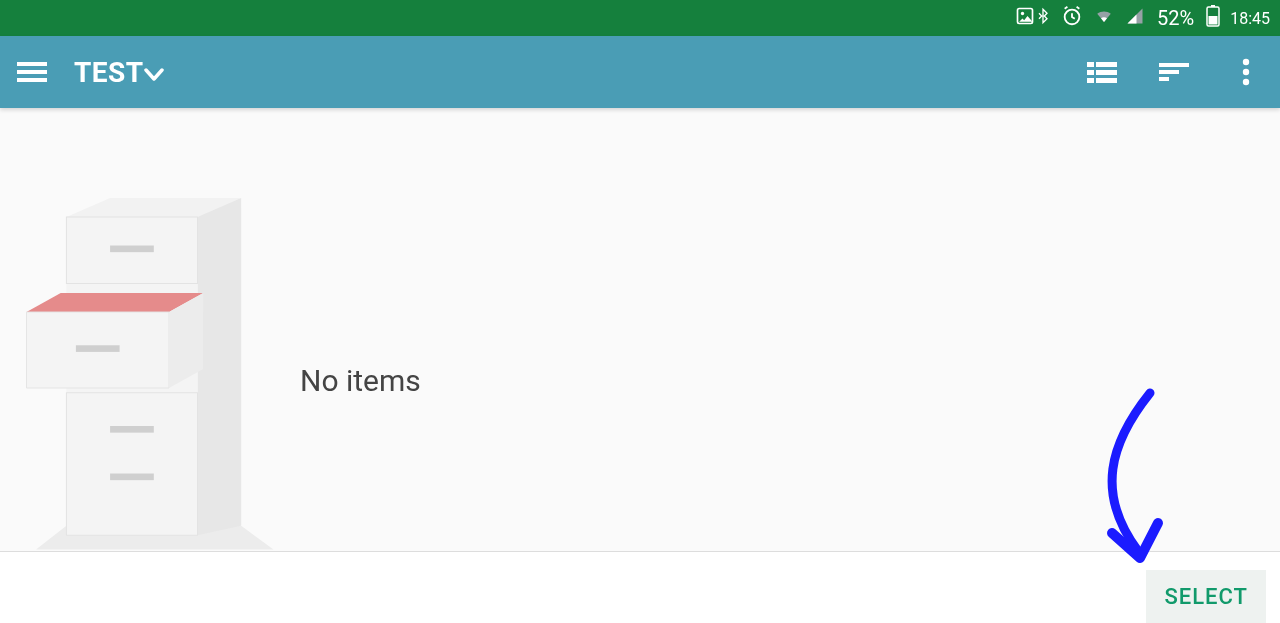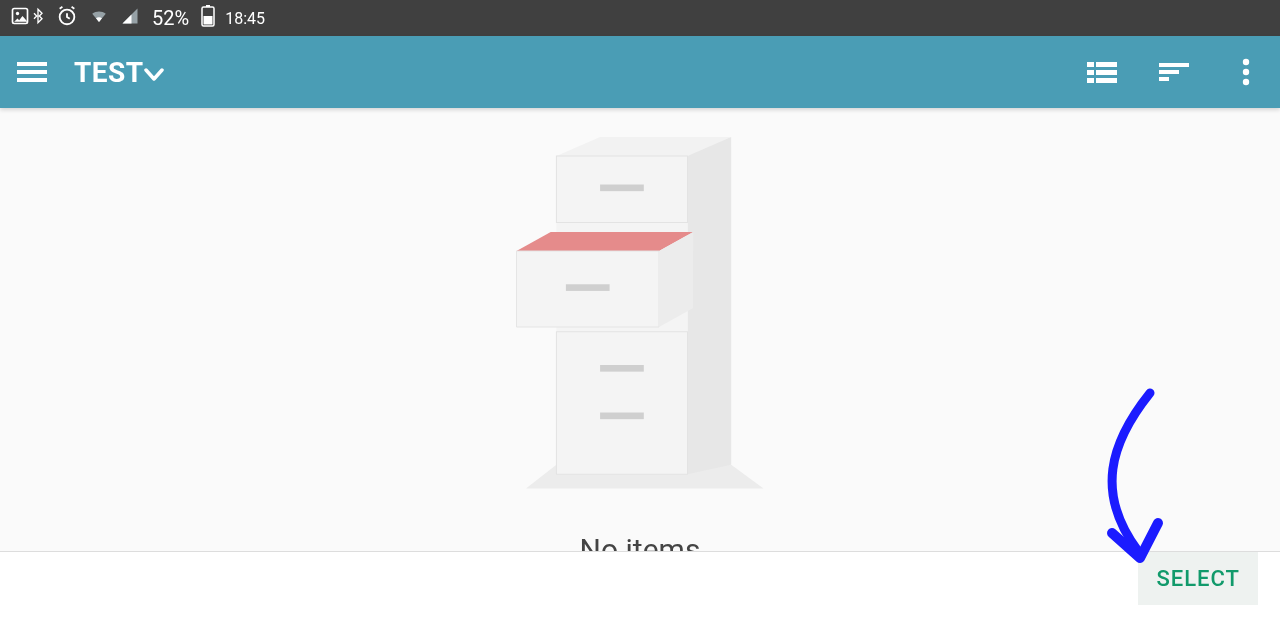--- a/index.html
+++ b/index.html
@@ -1,37 +1,37 @@
 <!DOCTYPE html>
 <html><head>
   <meta charset="utf-8">
   <style>
     * { margin:0; padding:0; box-sizing:border-box; font-family: Roboto, "Helvetica Neue", Arial, sans-serif; }
     body { width:1280px; height:623px; background:#fafafa; overflow:hidden; position:relative; }
 
     
-    .status-bar { height:36px; background:#404040; color:#fff; display:flex; align-items:center; justify-content:flex-start; padding:0 10px; font-size:20px; }
+    .status-bar { height:36px; background:#15803d; color:#fff; display:flex; align-items:center; justify-content:flex-end; padding:0 10px; font-size:20px; }
     .status-left, .status-right { display:flex; align-items:center; gap:10px; }
     .status-right .pct { font-size:20px; font-weight:400; margin:0 2px; }
     .status-right .time { font-size:16px; font-weight:400; }
 
     
     .app-bar { height:72px; background:#4a9db5; color:#fff; display:flex; align-items:center; justify-content:space-between; padding:0 18px 0 16px; box-shadow:0 2px 4px rgba(0,0,0,.15); position:relative; z-index:2;}
     .app-left { display:flex; align-items:center; gap:26px; }
     .app-title { display:flex; align-items:center; font-size:28px; font-weight:700; letter-spacing:.5px; }
     .app-right { display:flex; align-items:center; gap:40px; }
     .icon-btn { width:32px; height:32px; display:flex; align-items:center; justify-content:center; cursor:pointer; }
 
     
-    .main { position:absolute; top:108px; left:0; right:0; bottom:0; background:#fafafa; display:flex; flex-direction:column; align-items:center; }
+    .main { position:absolute; top:108px; left:0; right:0; bottom:0; background:#fafafa; display:flex; flex-direction:row; align-items:center; }
     .cabinet-wrap { margin-top:10px; }
     .no-items { margin-top:30px; font-size:30px; color:#444; text-align:center; }
 
     
-    .bottom-bar { position:absolute; left:0; right:0; bottom:0; height:72px; background:#fff; border-top:1px solid #ddd; display:flex; align-items:flex-start; justify-content:flex-end; padding-right:22px; }
+    .bottom-bar { position:absolute; left:0; right:0; bottom:0; height:72px; background:#fff; border-top:1px solid #ddd; display:flex; align-items:flex-end; justify-content:flex-end; padding-right:14px; }
     .select-btn { background:#eef2f0; color:#119a6b; font-size:22px; font-weight:500; letter-spacing:1px; border:none; padding:14px 18px; cursor:pointer; }
 
     
     .arrow { position:absolute; right:70px; bottom:30px; pointer-events:none; }
   </style>
 </head>
 <body>
 
 <div class="status-bar">
   <div class="status-left">

